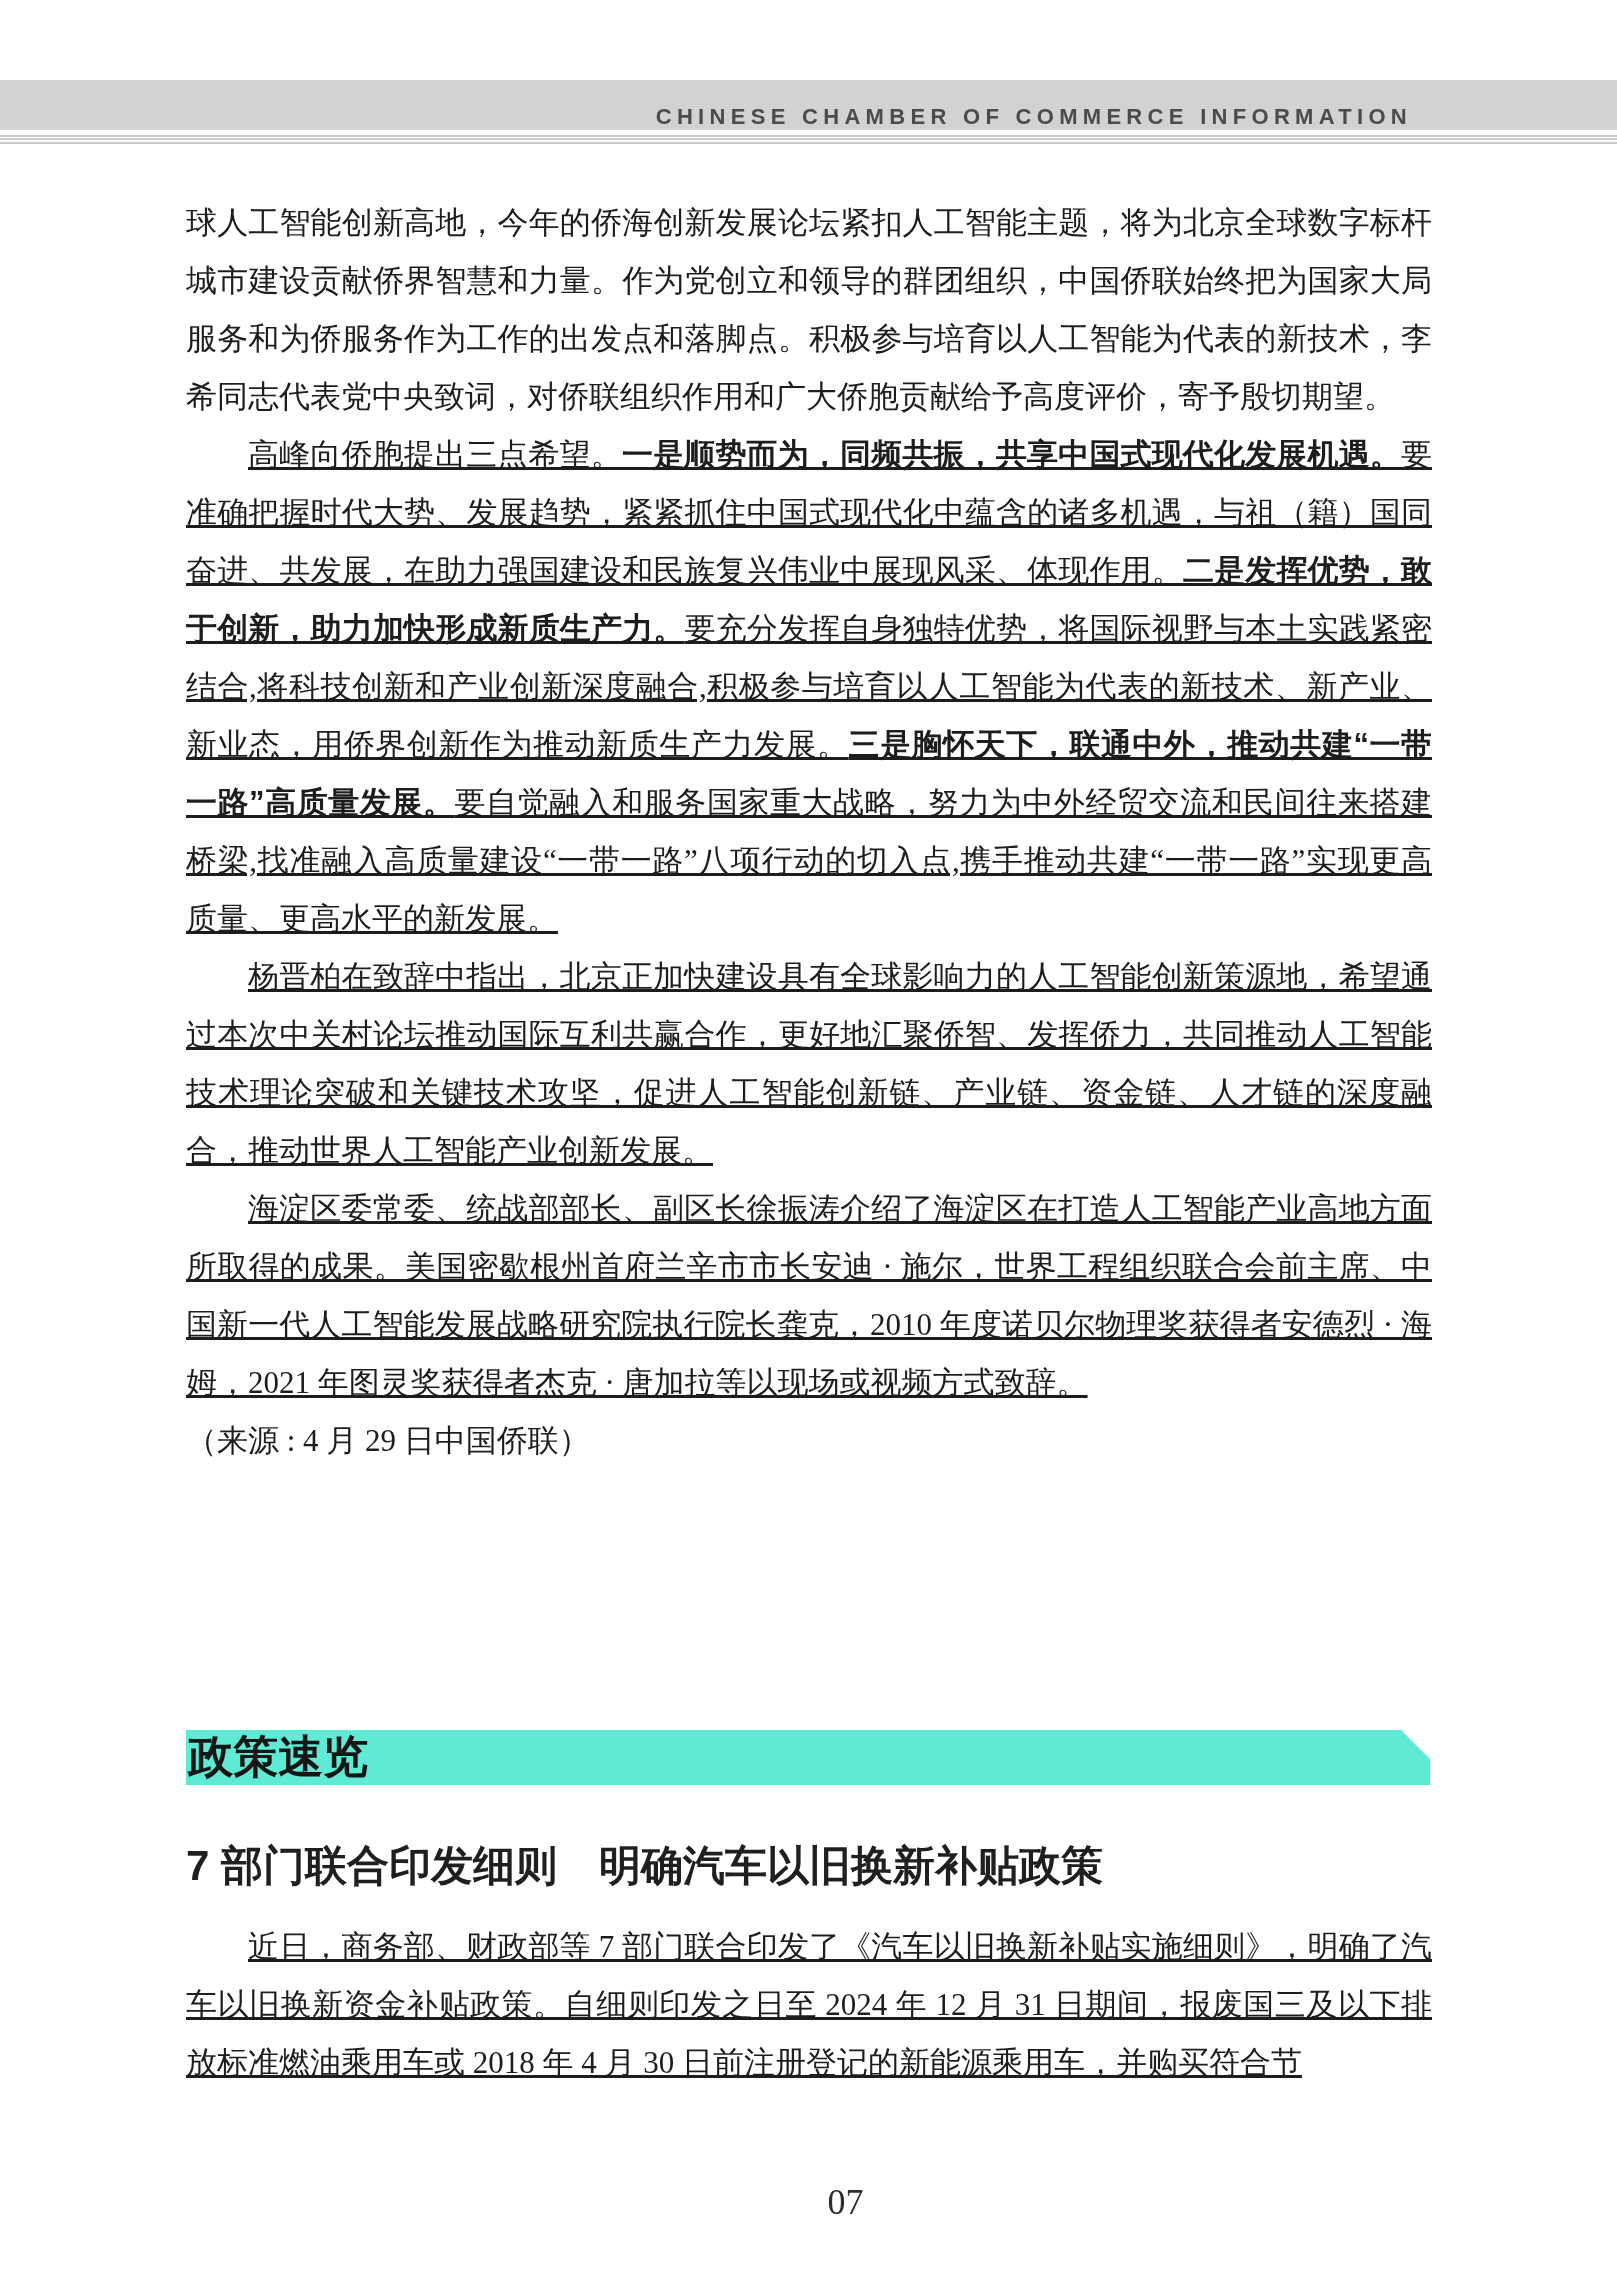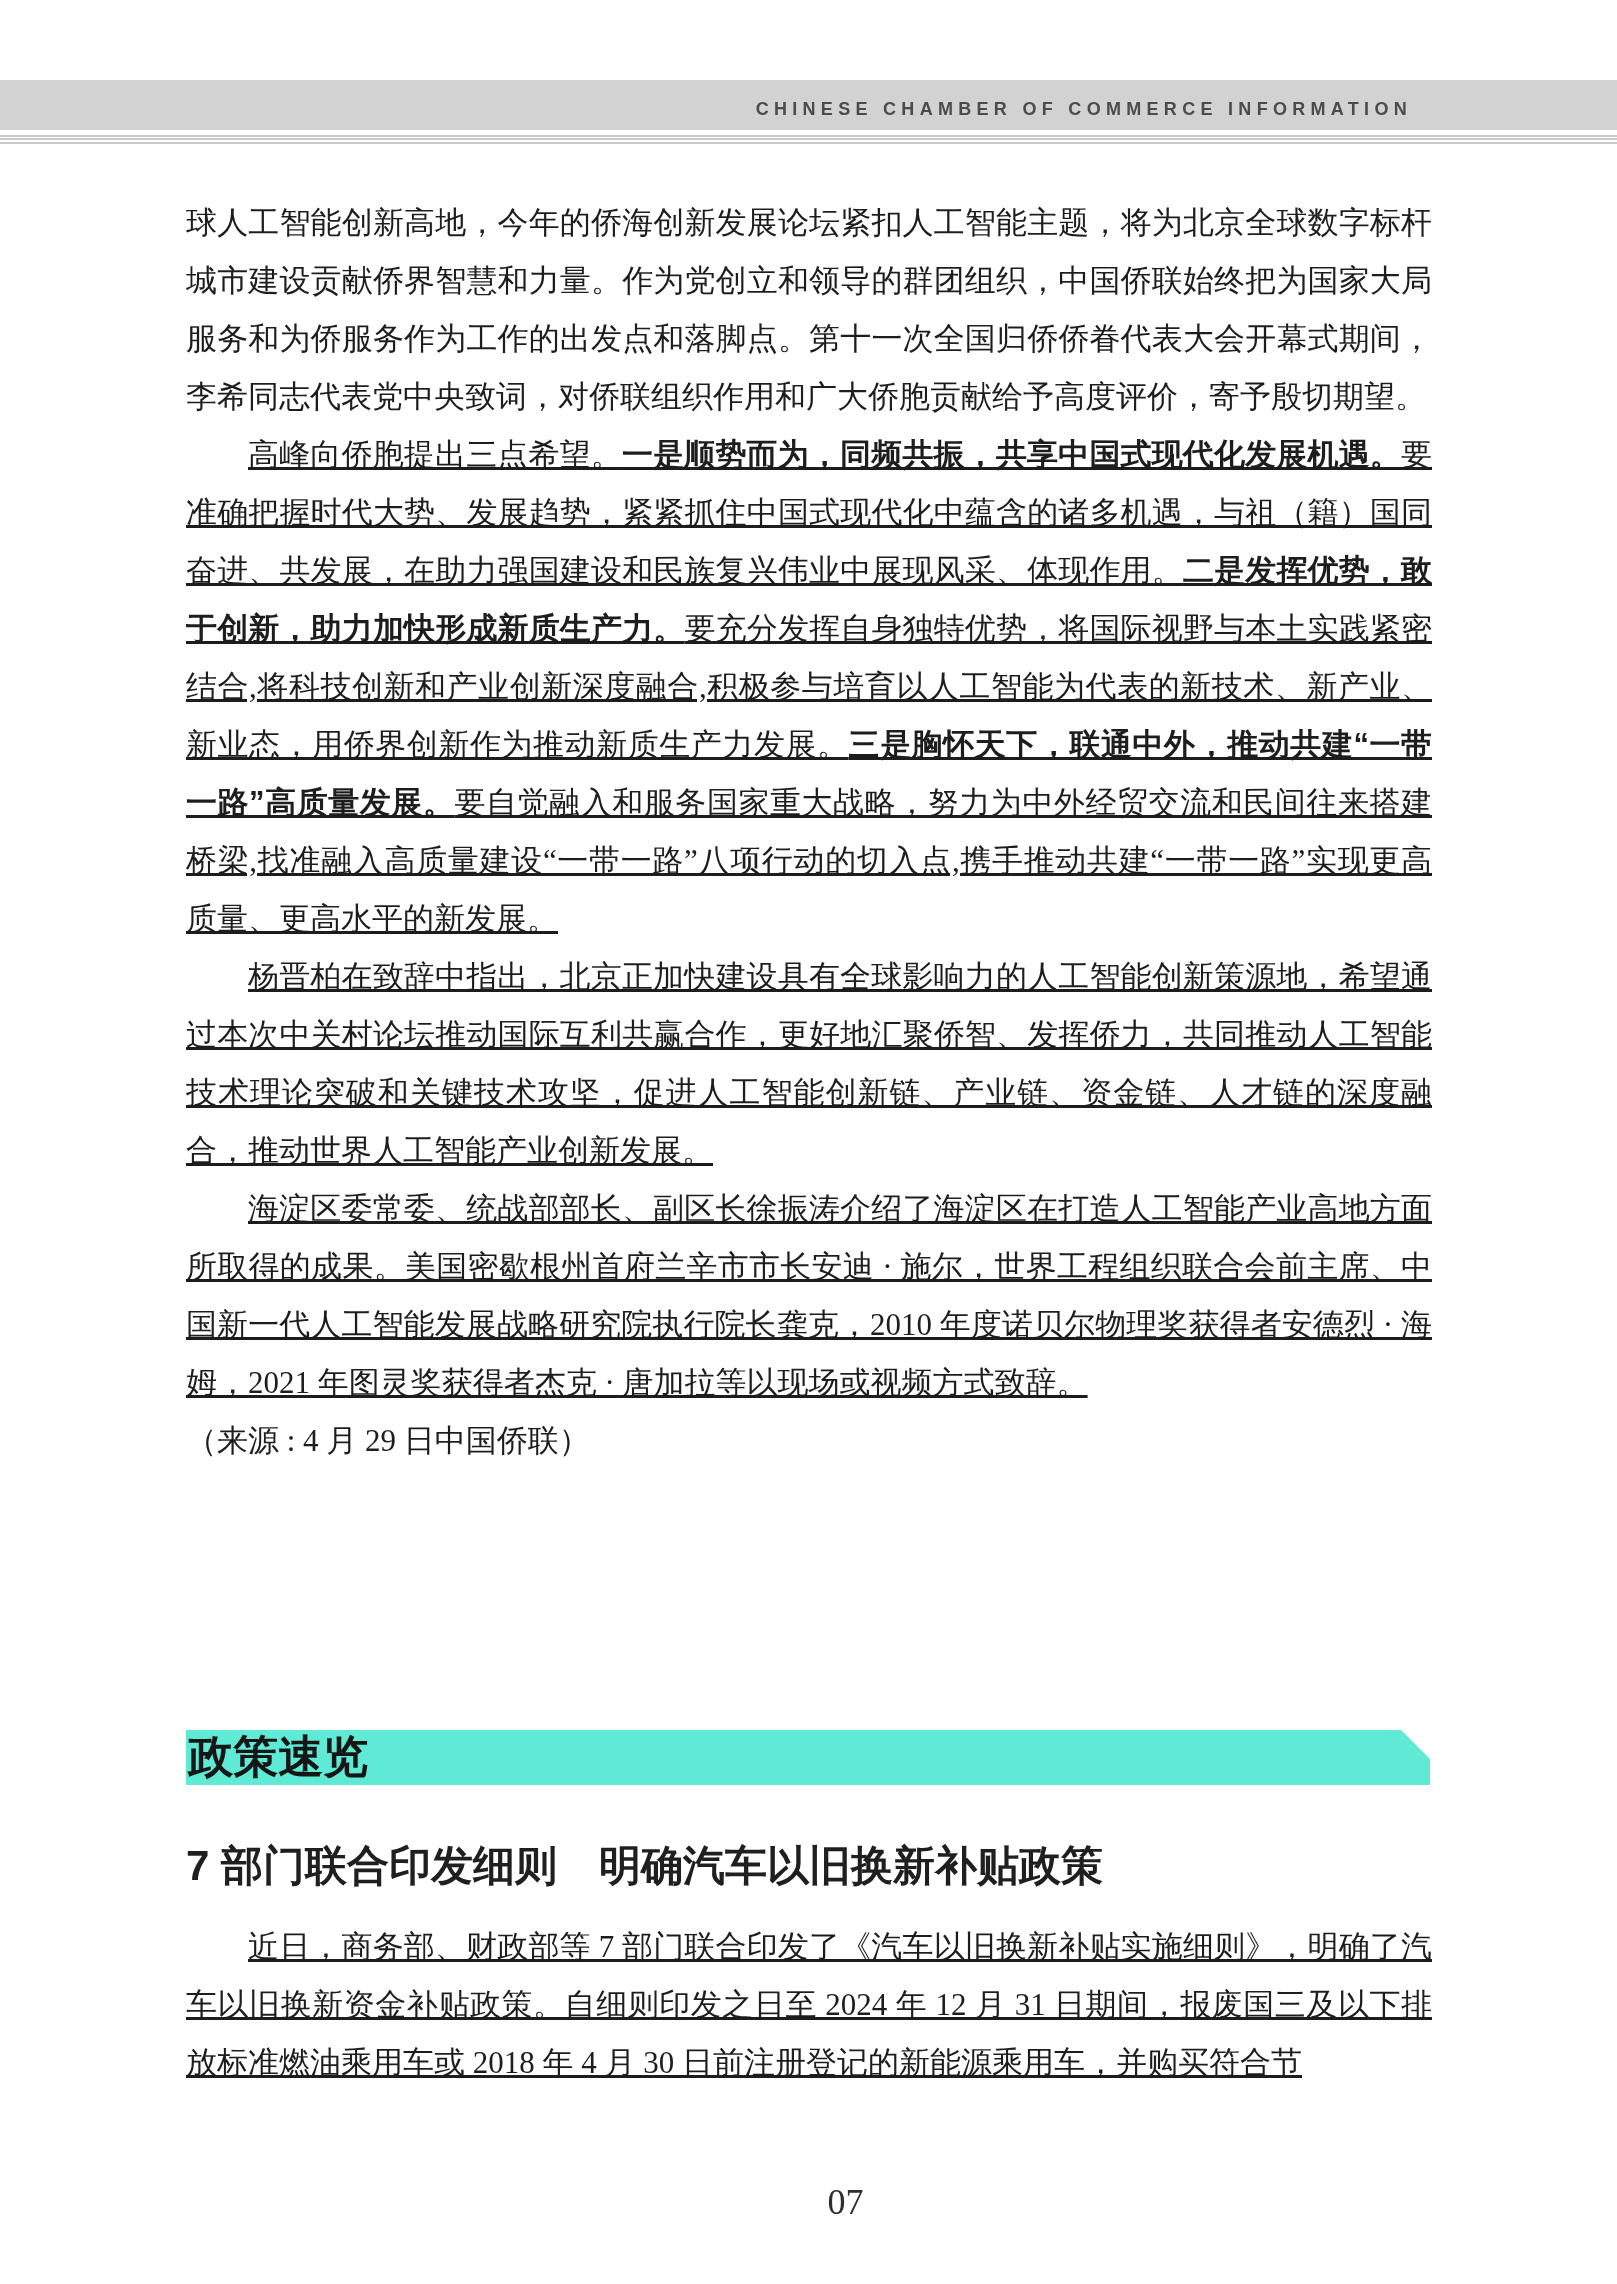--- a/index.html
+++ b/index.html
@@ -6,23 +6,23 @@
   body{
     width:1617px;height:2284px;position:relative;background:#ffffff;
     font-family:"Liberation Serif","DejaVu Serif",serif;
   }
   
   .header-band{
     position:absolute;left:0;top:80px;width:1617px;height:50px;
     background:#d2d2d2;
   }
   .header-band .banner{
-    position:absolute;right:205px;top:4px;height:40px;line-height:50px;
+    position:absolute;right:205px;top:12px;height:40px;line-height:50px;
     font-family:"Liberation Sans","DejaVu Sans",sans-serif;
-    font-size:18px;letter-spacing:5.3px;color:#4b4b4b;font-weight:600;
+    font-size:22px;letter-spacing:5.3px;color:#4b4b4b;font-weight:600;
     white-space:nowrap;
   }
   .header-stripes{
     position:absolute;left:0;top:135px;width:1617px;height:9px;
     background:repeating-linear-gradient(to bottom,#c9c9c9 0px,#c9c9c9 1.9px,#ffffff 1.9px,#ffffff 3.4px);
   }
   
   .copy{
     position:absolute;left:186px;width:1246px;
     font-size:31px;line-height:58px;color:#1d1d1d;
@@ -64,21 +64,21 @@
 </style>
 </head>
 <body>
 
 <div class="header-band">
   <span class="banner">CHINESE CHAMBER OF COMMERCE INFORMATION</span>
 </div>
 <div class="header-stripes"></div>
 
 <div class="copy" id="article-forum">
-    <p class="para"><span class="run">球人工智能创新高地，今年的侨海创新发展论坛紧扣人工智能主题，将为北京全球数字标杆城市建设贡献侨界智慧和力量。作为党创立和领导的群团组织，中国侨联始终把为国家大局服务和为侨服务作为工作的出发点和落脚点。第十一次全国归侨侨眷代表大会开幕式期间，李希同志代表党中央致词，对侨联组织作用和广大侨胞贡献给予高度评价，寄予殷切期望。</span></p>
+    <p class="para"><span class="run">球人工智能创新高地，今年的侨海创新发展论坛紧扣人工智能主题，将为北京全球数字标杆城市建设贡献侨界智慧和力量。作为党创立和领导的群团组织，中国侨联始终把为国家大局服务和为侨服务作为工作的出发点和落脚点。积极参与培育以人工智能为代表的新技术，李希同志代表党中央致词，对侨联组织作用和广大侨胞贡献给予高度评价，寄予殷切期望。</span></p>
     <p class="para indent"><span class="run">高峰向侨胞提出三点希望。</span><span class="run bold">一是顺势而为，同频共振，共享中国式现代化发展机遇。</span><span class="run">要准确把握时代大势、发展趋势，紧紧抓住中国式现代化中蕴含的诸多机遇，与祖（籍）国同奋进、共发展，在助力强国建设和民族复兴伟业中展现风采、体现作用。</span><span class="run bold">二是发挥优势，敢于创新，助力加快形成新质生产力。</span><span class="run">要充分发挥自身独特优势，将国际视野与本土实践紧密结合,将科技创新和产业创新深度融合,积极参与培育以人工智能为代表的新技术、新产业、新业态，用侨界创新作为推动新质生产力发展。</span><span class="run bold">三是胸怀天下，联通中外，推动共建“一带一路”高质量发展。</span><span class="run">要自觉融入和服务国家重大战略，努力为中外经贸交流和民间往来搭建桥梁,找准融入高质量建设“一带一路”八项行动的切入点,携手推动共建“一带一路”实现更高质量、更高水平的新发展。</span></p>
     <p class="para indent"><span class="run">杨晋柏在致辞中指出，北京正加快建设具有全球影响力的人工智能创新策源地，希望通过本次中关村论坛推动国际互利共赢合作，更好地汇聚侨智、发挥侨力，共同推动人工智能技术理论突破和关键技术攻坚，促进人工智能创新链、产业链、资金链、人才链的深度融合，推动世界人工智能产业创新发展。</span></p>
     <p class="para indent"><span class="run">海淀区委常委、统战部部长、副区长徐振涛介绍了海淀区在打造人工智能产业高地方面所取得的成果。美国密歇根州首府兰辛市市长安迪 · 施尔，世界工程组织联合会前主席、中国新一代人工智能发展战略研究院执行院长龚克，2010 年度诺贝尔物理奖获得者安德烈 · 海姆，2021 年图灵奖获得者杰克 · 唐加拉等以现场或视频方式致辞。</span></p>
     <p class="para source">（来源 : 4 月 29 日中国侨联）</p>
   </div>
 
 <div class="section-bar">
   <span class="section-title">政策速览</span>
 </div>
 

